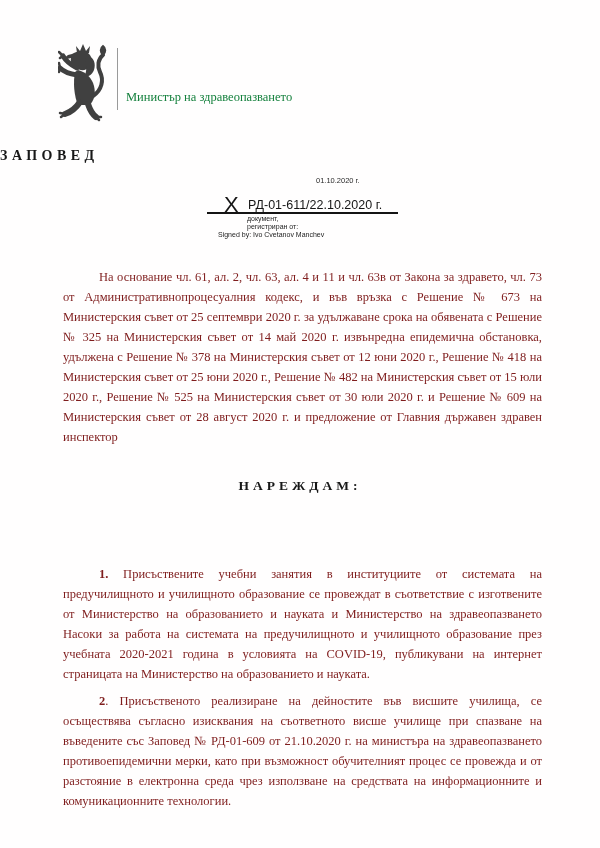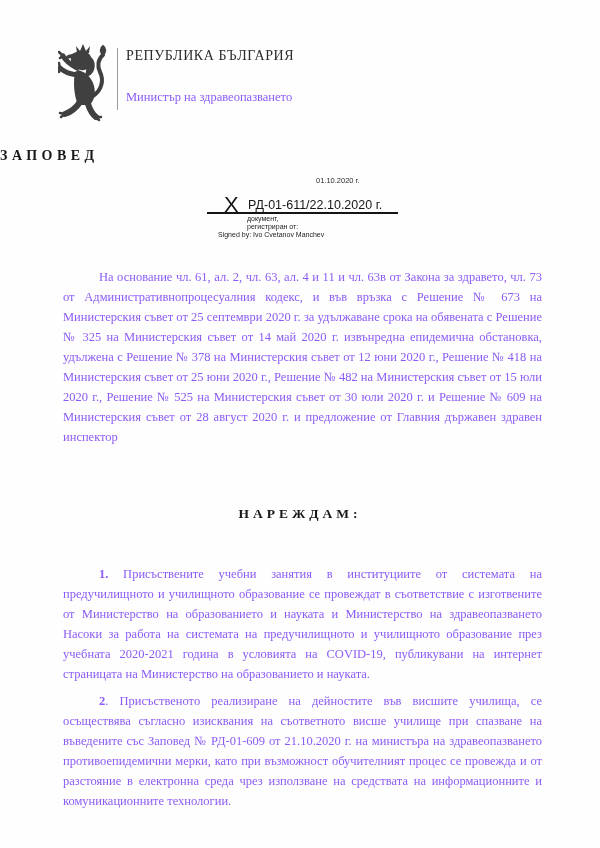--- a/index.html
+++ b/index.html
@@ -12,44 +12,44 @@
     font-family:"Liberation Serif", serif;
     color:#1e1e1e;
     overflow:hidden;
   }
 
   
   .coat { position:absolute; left:58px; top:44px; }
   .hdr-divider { position:absolute; left:117px; top:48px; width:1px; height:62px; background:#9a9a9a; }
   .hdr-republic { position:absolute; left:126px; top:48px; font-size:14px; letter-spacing:0.6px; color:#2c2c2c; white-space:nowrap; }
   .hdr-ministry { position:absolute; left:126px; top:70px; font-size:12.5px; color:#2c2c2c; white-space:nowrap; }
-  .hdr-minister { position:absolute; left:126px; top:90px; font-size:12.5px; color:#8b5cf6; white-space:nowrap; }
+  .hdr-minister { position:absolute; left:126px; top:90px; font-size:12.5px; color:#15803d; white-space:nowrap; }
 
   
   .zapoved { position:absolute; left:0; right:0; top:148px; 
              font-weight:700; font-size:14px; letter-spacing:4.5px; color:#181818; }
   .order-date { position:absolute; left:316px; top:176px;
                 font-family:"Liberation Sans", sans-serif; font-size:7.5px; color:#2a2a2a; }
   .sig-x { position:absolute; left:224px; top:192px;
            font-family:"Liberation Sans", sans-serif; font-size:22px; font-weight:400; color:#161616; }
   .sig-number { position:absolute; left:248px; top:198px;
                 font-family:"Liberation Sans", sans-serif; font-size:12.5px; color:#161616; white-space:nowrap; }
   .sig-line { position:absolute; left:207px; top:212px; width:191px; height:2px; background:#141414; }
   .sig-reg { position:absolute; left:247px; top:215px;
              font-family:"Liberation Sans", sans-serif; font-size:7px; line-height:8px; color:#222; }
   .sig-signed { position:absolute; left:218px; top:231px;
                 font-family:"Liberation Sans", sans-serif; font-size:7px; color:#222; white-space:nowrap; }
 
   
   .para { position:absolute; left:63px; width:479px;
           font-size:12.5px; line-height:20px; text-align:justify;
-          text-indent:36px; color:#8b5cf6; }
+          text-indent:36px; color:#7f1d1d; }
   .preamble { top:267px; }
   .naregdam { position:absolute; left:0; right:0; top:478px; text-align:center;
-              font-weight:700; font-size:13.5px; letter-spacing:4px; color:#181818;margin-top:28px; }
+              font-weight:700; font-size:13.5px; letter-spacing:4px; color:#181818; }
   .para-i { top:523px; }
   .para-1 { top:564px; }
   .para-2 { top:691px; }
   .para b { font-weight:700; }
 </style>
 </head>
 <body>
 
 <div class="page">
 
@@ -69,21 +69,20 @@
         <path d="M35,52 C44,46 46,36 42,28 C39,22 40,15 45,11" stroke-width="4"></path>
         <path d="M45,11 C48,8 48,4 45,2 C42,4 42,8 45,11" stroke-width="2" fill="#404040"></path>
         <path d="M22,58 C18,64 13,68 7,70" stroke-width="6"></path>
         <path d="M7,70 L2,69 M7,70 L3,73" stroke-width="2.5"></path>
         <path d="M30,60 C32,66 34,70 38,73" stroke-width="6"></path>
         <path d="M38,73 L43,73 M38,73 L41,76" stroke-width="2.5"></path>
       </g>
     </svg>
   </div>
   <div class="hdr-divider"></div>
-  <div class="hdr-republic">РЕПУБЛИКА БЪЛГАРИЯ</div>
   <div class="hdr-minister">Министър на здравеопазването</div>
 
   <div class="zapoved">ЗАПОВЕД</div>
   <div class="order-date">01.10.2020 г.</div>
 
   <div class="sig-x">X</div>
   <div class="sig-number">РД-01-611/22.10.2020 г.</div>
   <div class="sig-line"></div>
   <div class="sig-reg">
     <div>документ,</div>

